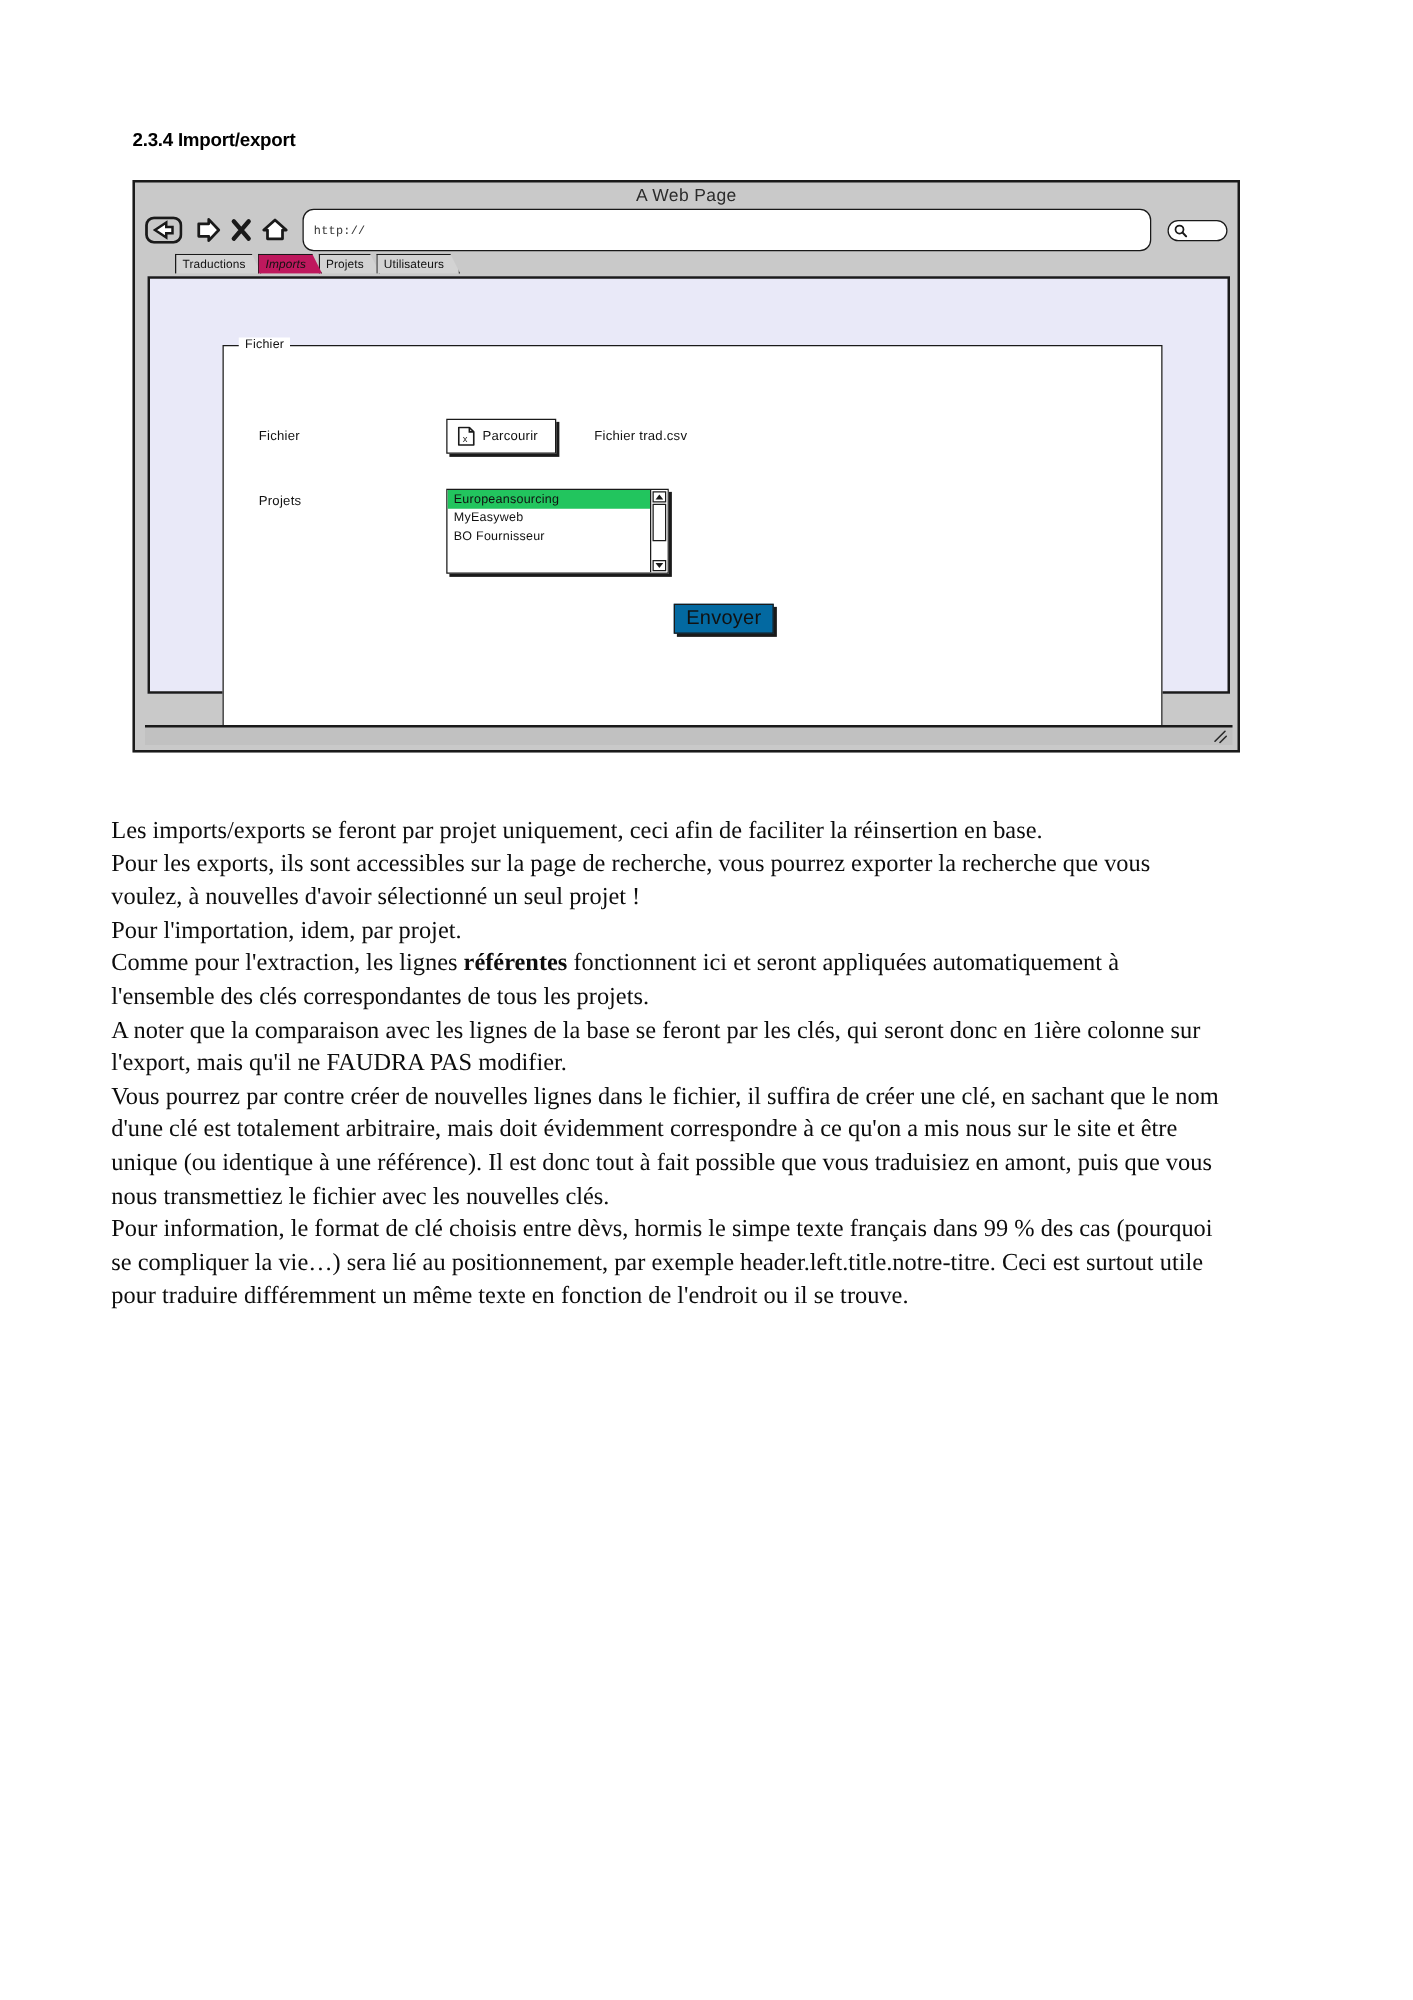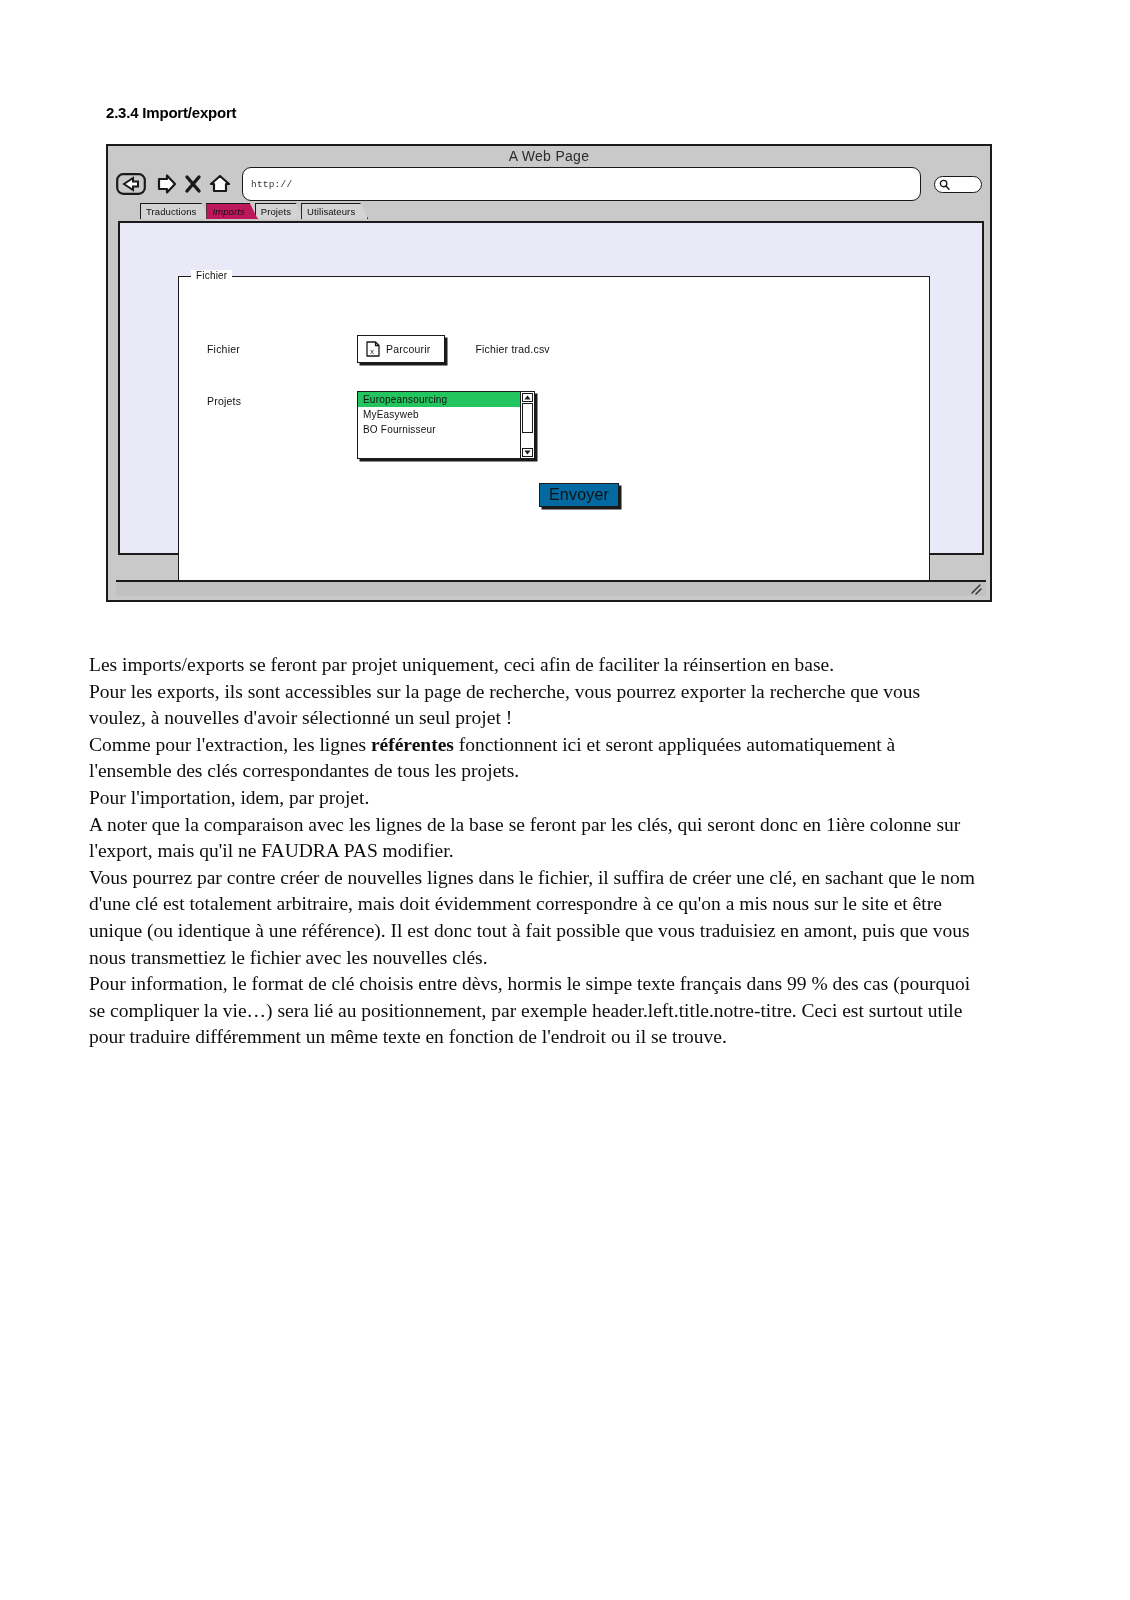--- a/index.html
+++ b/index.html
@@ -420,18 +420,18 @@
   <div class="browser-statusbar">
     <svg class="resize-grip" viewBox="0 0 12 12">
       <path d="M2 10 L10 2 M6 11 L11 6" stroke="#2b2b2b" stroke-width="1.3" stroke-linecap="round"></path>
     </svg>
   </div>
 </div>
 
 <div class="body-copy">
   <p>Les imports/exports se feront par projet uniquement, ceci afin de faciliter la réinsertion en base.</p>
   <p>Pour les exports, ils sont accessibles sur la page de recherche, vous pourrez exporter la recherche que vous voulez, à nouvelles d'avoir sélectionné un seul projet !</p>
+  <p>Pour l'importation, idem, par projet.</p>
   <p><span>Comme pour l'extraction, les lignes </span><b>référentes</b><span> fonctionnent ici et seront appliquées automatiquement à l'ensemble des clés correspondantes de tous les projets.</span></p>
-  <p>Pour l'importation, idem, par projet.</p>
   <p>A noter que la comparaison avec les lignes de la base se feront par les clés, qui seront donc en 1ière colonne sur l'export, mais qu'il ne FAUDRA PAS modifier.</p>
   <p>Vous pourrez par contre créer de nouvelles lignes dans le fichier, il suffira de créer une clé, en sachant que le nom d'une clé est totalement arbitraire, mais doit évidemment correspondre à ce qu'on a mis nous sur le site et être unique (ou identique à une référence). Il est donc tout à fait possible que vous traduisiez en amont, puis que vous nous transmettiez le fichier avec les nouvelles clés.</p>
   <p>Pour information, le format de clé choisis entre dèvs, hormis le simpe texte français dans 99 % des cas (pourquoi se compliquer la vie…) sera lié au positionnement, par exemple header.left.title.notre-titre. Ceci est surtout utile pour traduire différemment un même texte en fonction de l'endroit ou il se trouve.</p>
 </div>
 
 </body></html>

